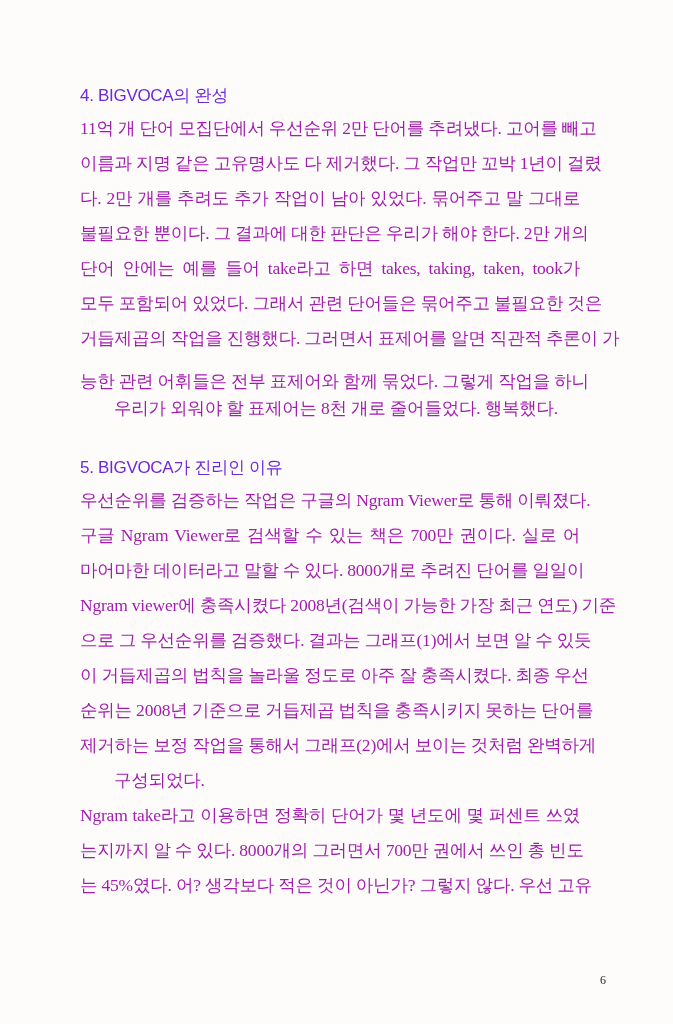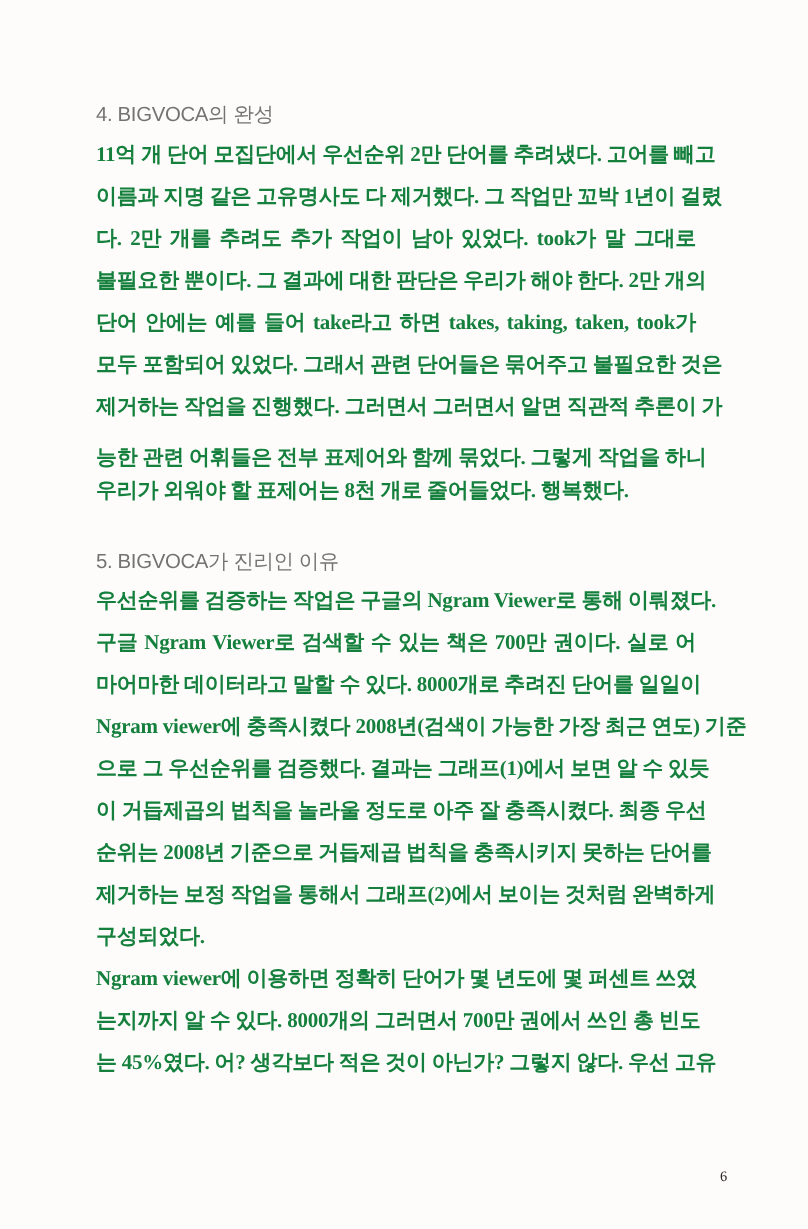--- a/index.html
+++ b/index.html
@@ -3,60 +3,59 @@
 <meta charset="utf-8">
 <style>
   html, body { margin:0; padding:0; }
   body {
     width:673px; height:1024px; background:#fdfcfa;
     position:relative; overflow:hidden;
   }
   .page { position:absolute; left:80px; top:0; width:500px; }
   .heading {
     font-family:"Liberation Sans", "DejaVu Sans", sans-serif;
-    font-size:17px; color:#737373; font-weight:normal;
+    font-size:17px; color:#6d28d9; font-weight:normal;
     position:absolute; left:0; white-space:nowrap; letter-spacing:-0.3px;text-align:right;
   }
   .line {
     font-family:"Liberation Serif", "DejaVu Serif", serif;
-    font-size:17.5px; color:#15803d; position:absolute; left:0;
+    font-size:17.5px; color:#a21caf; position:absolute; left:0;
     white-space:nowrap; width:500px; text-align:justify; text-align-last:justify;
     letter-spacing:-0.2px;
-    font-weight:bold;
   }
-  .line.last { text-align-last:left; }
+  .line.last { text-align-last:left;margin-left:34px; }
   .pagenum {
     position:absolute; left:600px; top:973px;
     font-family:"Liberation Serif", "DejaVu Serif", serif;
     font-size:12px; color:#2a2520;
   }
 </style>
 </head>
 <body>
 
 <div class="page">
   <div class="heading" style="top:84px">4. BIGVOCA의 완성</div>
   <div class="line" style="top:116px">11억 개 단어 모집단에서 우선순위 2만 단어를 추려냈다. 고어를 빼고</div>
   <div class="line" style="top:151px">이름과 지명 같은 고유명사도 다 제거했다. 그 작업만 꼬박 1년이 걸렸</div>
-  <div class="line" style="top:186px">다. 2만 개를 추려도 추가 작업이 남아 있었다. took가 말 그대로</div>
+  <div class="line" style="top:186px">다. 2만 개를 추려도 추가 작업이 남아 있었다. 묶어주고 말 그대로</div>
   <div class="line" style="top:221px">불필요한 뿐이다. 그 결과에 대한 판단은 우리가 해야 한다. 2만 개의</div>
   <div class="line" style="top:256px">단어 안에는 예를 들어 take라고 하면 takes, taking, taken, took가</div>
   <div class="line" style="top:291px">모두 포함되어 있었다. 그래서 관련 단어들은 묶어주고 불필요한 것은</div>
-  <div class="line" style="top:326px">제거하는 작업을 진행했다. 그러면서 그러면서 알면 직관적 추론이 가</div>
+  <div class="line" style="top:326px">거듭제곱의 작업을 진행했다. 그러면서 표제어를 알면 직관적 추론이 가</div>
   <div class="line" style="top:369px">능한 관련 어휘들은 전부 표제어와 함께 묶었다. 그렇게 작업을 하니</div>
   <div class="line last" style="top:396px">우리가 외워야 할 표제어는 8천 개로 줄어들었다. 행복했다.</div>
 
   <div class="heading" style="top:456px">5. BIGVOCA가 진리인 이유</div>
   <div class="line" style="top:488px">우선순위를 검증하는 작업은 구글의 Ngram Viewer로 통해 이뤄졌다.</div>
   <div class="line" style="top:523px">구글 Ngram Viewer로 검색할 수 있는 책은 700만 권이다. 실로 어</div>
   <div class="line" style="top:558px">마어마한 데이터라고 말할 수 있다. 8000개로 추려진 단어를 일일이</div>
   <div class="line" style="top:593px">Ngram viewer에 충족시켰다 2008년(검색이 가능한 가장 최근 연도) 기준</div>
   <div class="line" style="top:628px">으로 그 우선순위를 검증했다. 결과는 그래프(1)에서 보면 알 수 있듯</div>
   <div class="line" style="top:663px">이 거듭제곱의 법칙을 놀라울 정도로 아주 잘 충족시켰다. 최종 우선</div>
   <div class="line" style="top:698px">순위는 2008년 기준으로 거듭제곱 법칙을 충족시키지 못하는 단어를</div>
   <div class="line" style="top:733px">제거하는 보정 작업을 통해서 그래프(2)에서 보이는 것처럼 완벽하게</div>
   <div class="line last" style="top:768px">구성되었다.</div>
-  <div class="line" style="top:803px">Ngram viewer에 이용하면 정확히 단어가 몇 년도에 몇 퍼센트 쓰였</div>
+  <div class="line" style="top:803px">Ngram take라고 이용하면 정확히 단어가 몇 년도에 몇 퍼센트 쓰였</div>
   <div class="line" style="top:838px">는지까지 알 수 있다. 8000개의 그러면서 700만 권에서 쓰인 총 빈도</div>
   <div class="line" style="top:873px">는 45%였다. 어? 생각보다 적은 것이 아닌가? 그렇지 않다. 우선 고유</div>
 </div>
 
 <div class="pagenum">6</div>
 
 </body></html>

